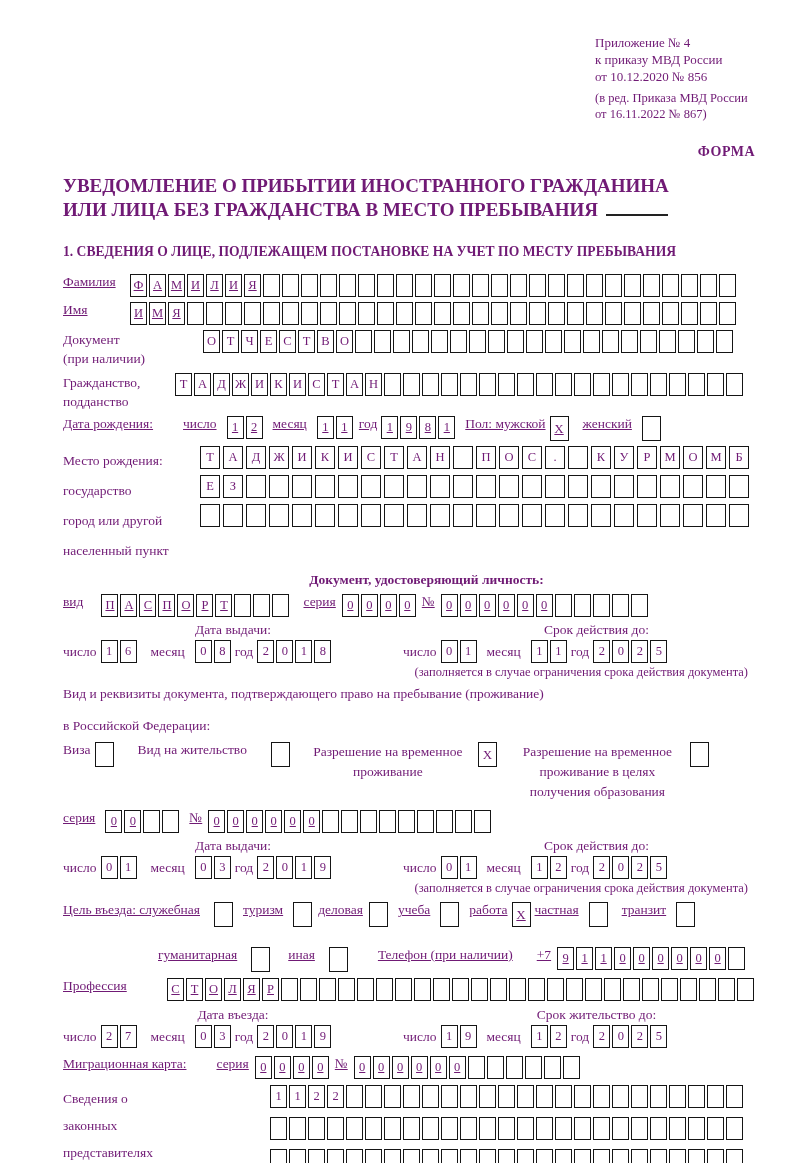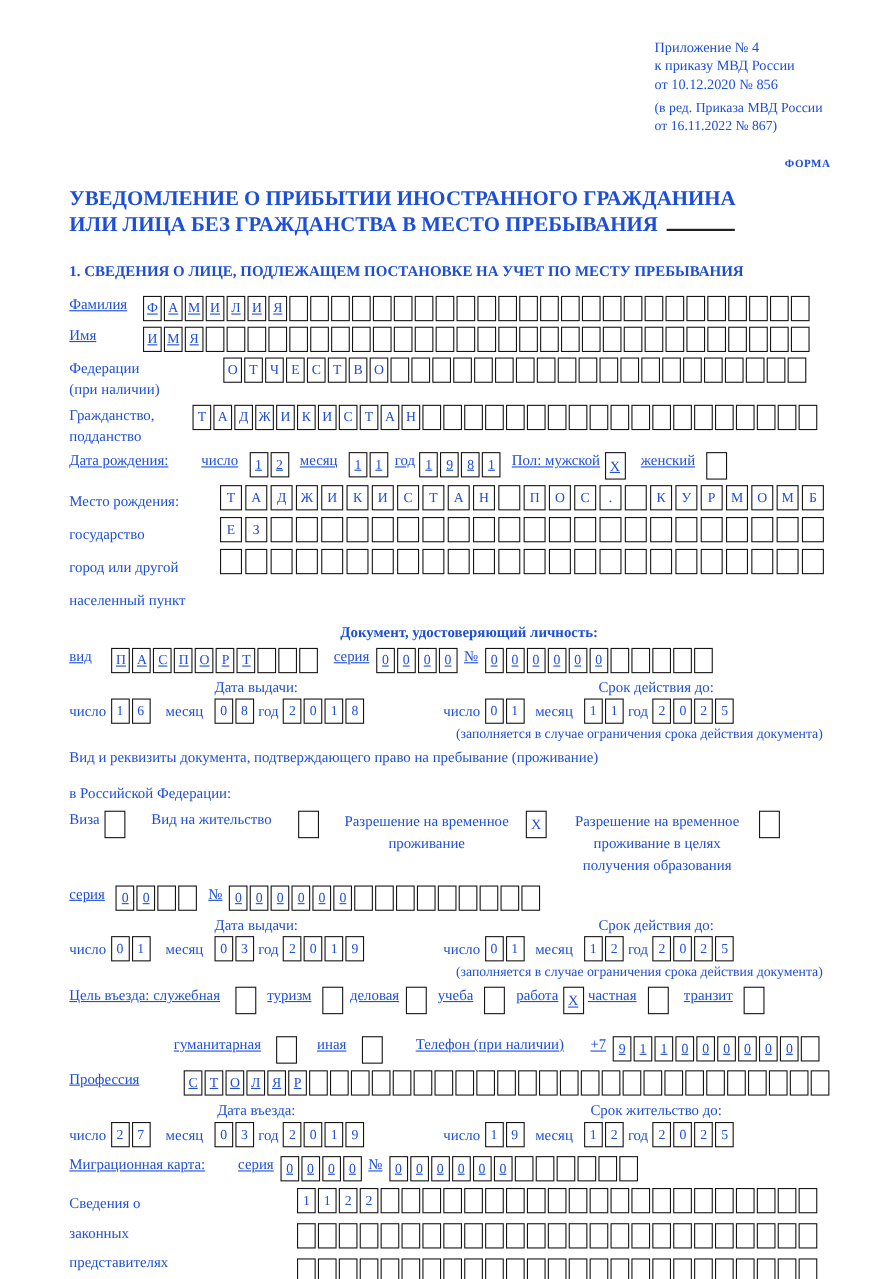--- a/index.html
+++ b/index.html
@@ -1,21 +1,21 @@
 <!DOCTYPE html>
 <html><head>
 <meta charset="utf-8">
 <style>
   html,body{margin:0;padding:0;background:#fff;}
   .page{width:800px;height:1163px;box-sizing:border-box;padding:34px 10px 0 63px;
-        font-family:"Liberation Serif",serif;color:#1d4ed8;font-size:13.5px;background:#fff;
+        font-family:"Liberation Serif",serif;color:#701a75;font-size:13.5px;background:#fff;
         overflow:hidden;position:relative;}
   .annex{margin-left:auto;width:195px;line-height:17px;font-size:13px;}
   .annex-note{margin-left:auto;width:195px;line-height:16px;font-size:12.5px;margin-top:5px;}
-  .forma{ text-align:right;padding-right:35px;font-weight:bold;margin-top:22px;font-size:10px;letter-spacing:.5px;}
+  .forma{ text-align:right;padding-right:35px;font-weight:bold;margin-top:22px;font-size:14px;letter-spacing:.5px;}
   .title{text-align:left;font-weight:bold;font-size:19px;line-height:24px;margin-top:14px;}
   .blank-line{display:inline-block;width:62px;border-bottom:2px solid #222;height:1px;vertical-align:baseline;margin-left:8px;}
   .sec-heading{font-weight:bold;font-size:13.6px;margin-top:22px;margin-bottom:14px;}
   .row{display:flex;margin-bottom:5px;white-space:nowrap;text-decoration:underline;}
   .row-top{display:flex;align-items:flex-start;margin-bottom:5px;}
   .lbl{flex:0 0 auto;}
   .lbl-block{flex:0 0 auto;line-height:19px;}
   .cells{display:inline-flex;gap:2px;flex-wrap:nowrap;}
   .cell{flex:0 0 15px;width:15px;height:21px;border:1.6px solid #151515;display:inline-flex;
         align-items:center;justify-content:center;font-size:12.5px;background:#fff;}
@@ -129,21 +129,21 @@
         <span class="cell"></span>
         <span class="cell"></span>
         <span class="cell"></span>
         <span class="cell"></span>
         <span class="cell"></span>
       </span>
   </div>
 
   <div class="row-top">
     <span class="lbl-block" style="width:140px;">
-      <div>Федерации</div>
+      <div>Документ</div>
       <div>(при наличии)</div>
     </span>
     <span class="cells">
         <span class="cell">О</span>
         <span class="cell">Т</span>
         <span class="cell">Ч</span>
         <span class="cell">Е</span>
         <span class="cell">С</span>
         <span class="cell">Т</span>
         <span class="cell">В</span>

